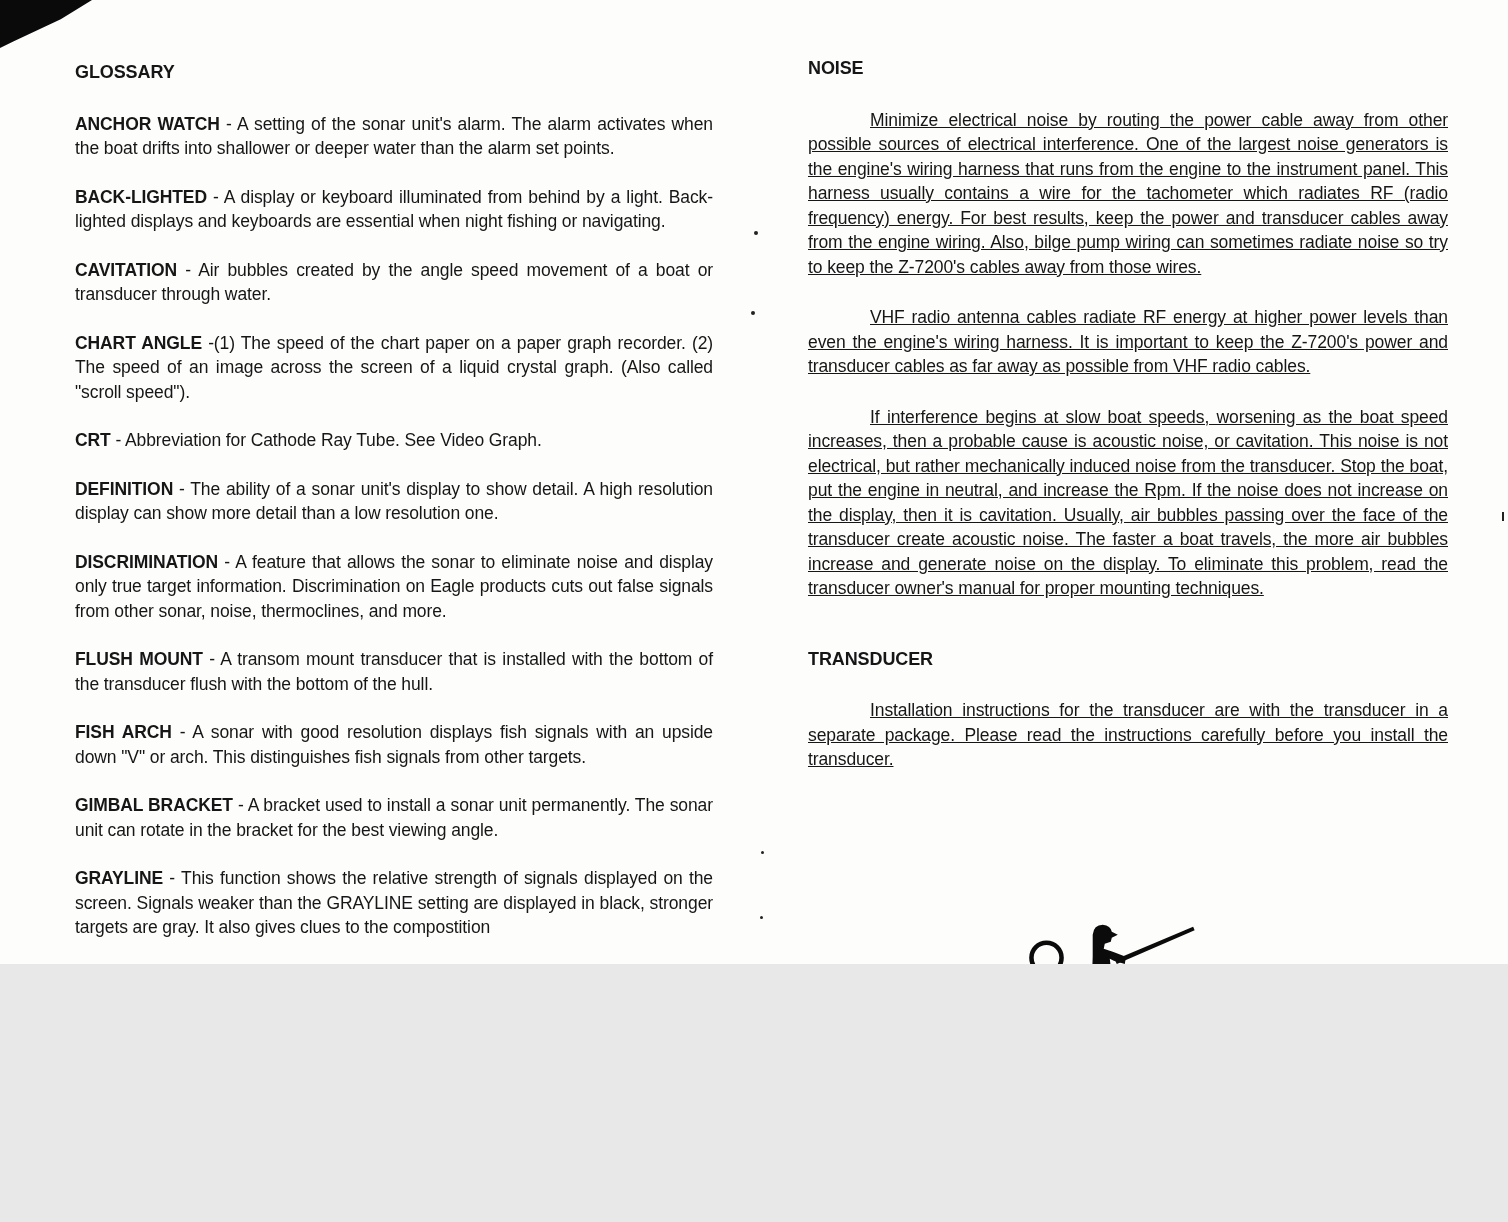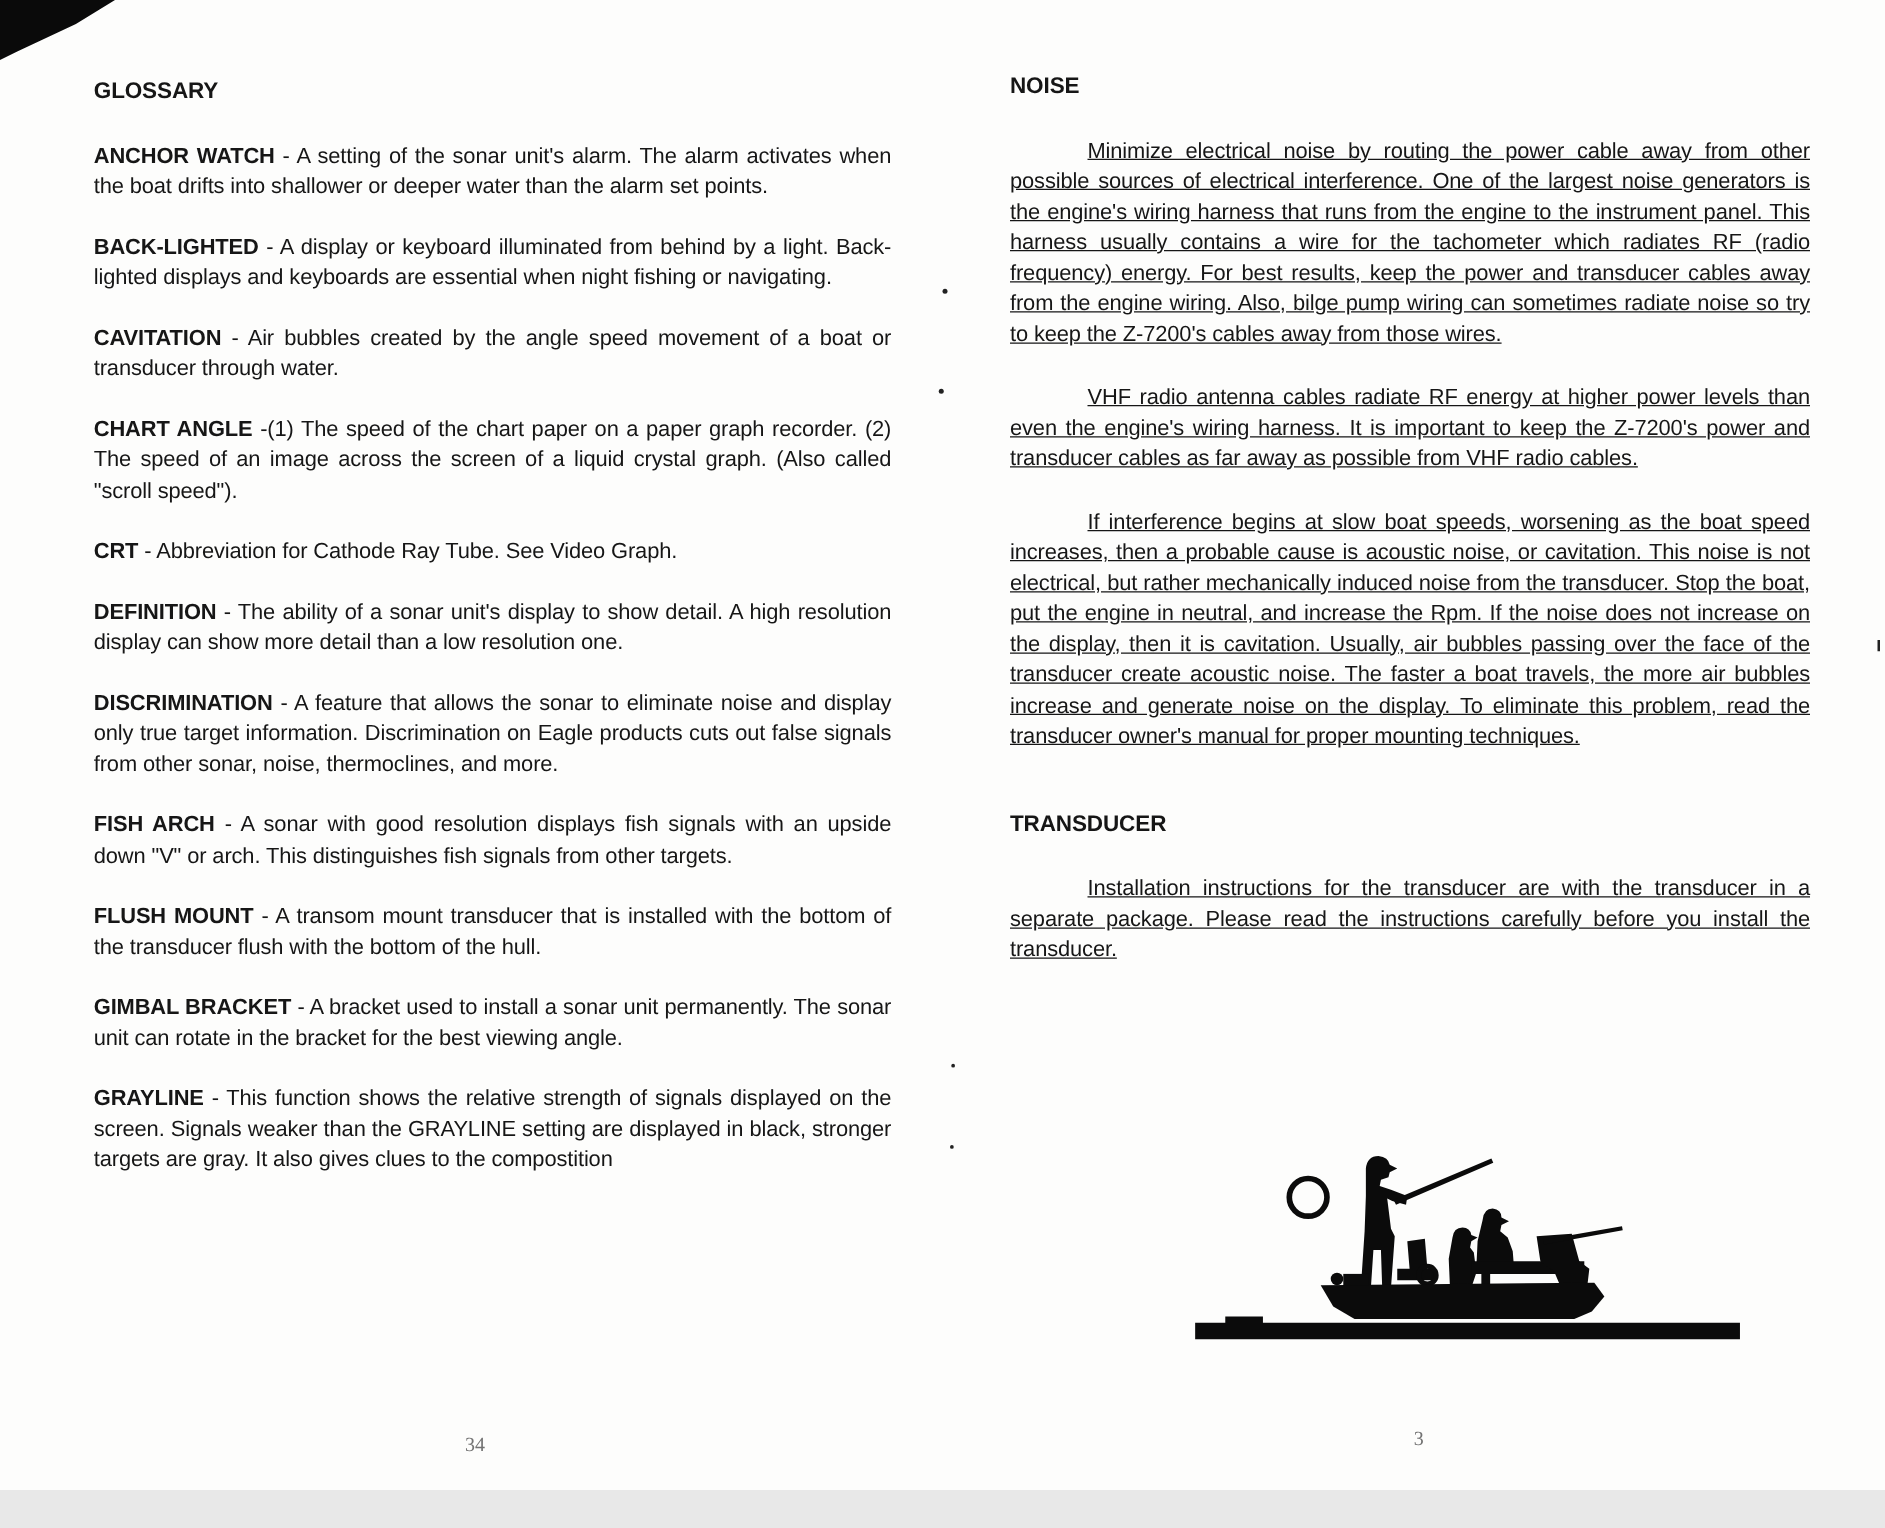--- a/index.html
+++ b/index.html
@@ -1,19 +1,19 @@
 <!DOCTYPE html>
 <html><head>
 <meta charset="utf-8">
 <style>
   html,body{margin:0;padding:0;}
   body{background:#e8e8e8;}
   #page{
     position:relative;
-    width:1508px;height:1192px;
+    width:1508px;height:964px;
     background:#fdfdfc;
     overflow:hidden;
     font-family:"Liberation Sans", sans-serif;
     color:#161616;
   }
   .col{position:absolute;text-align:justify;font-size:17.5px;line-height:24.5px;letter-spacing:-0.1px;}
   #left-col{left:75px;top:60px;width:638px;}
   #right-col{left:808px;top:56px;width:640px;}
   .heading{font-weight:bold;font-size:18px;margin:0 0 27px 0;text-align:left;}
   .entry{margin:0 0 24px 0;}
@@ -45,22 +45,22 @@
   <div id="left-col" class="col">
     <p class="heading">GLOSSARY</p>
 
     <div class="entry"><span class="term">ANCHOR WATCH</span> <span>- A setting of the sonar unit's alarm. The alarm activates when the boat drifts into shallower or deeper water than the alarm set points.</span></div>
     <div class="entry"><span class="term">BACK-LIGHTED</span> <span>- A display or keyboard illuminated from behind by a light. Back-lighted displays and keyboards are essential when night fishing or navigating.</span></div>
     <div class="entry"><span class="term">CAVITATION</span> <span>- Air bubbles created by the angle speed movement of a boat or transducer through water.</span></div>
     <div class="entry"><span class="term">CHART ANGLE</span> <span>-(1) The speed of the chart paper on a paper graph recorder. (2) The speed of an image across the screen of a liquid crystal graph. (Also called "scroll speed").</span></div>
     <div class="entry"><span class="term">CRT</span> <span>- Abbreviation for Cathode Ray Tube. See Video Graph.</span></div>
     <div class="entry"><span class="term">DEFINITION</span> <span>- The ability of a sonar unit's display to show detail. A high resolution display can show more detail than a low resolution one.</span></div>
     <div class="entry"><span class="term">DISCRIMINATION</span> <span>- A feature that allows the sonar to eliminate noise and display only true target information. Discrimination on Eagle products cuts out false signals from other sonar, noise, thermoclines, and more.</span></div>
+    <div class="entry"><span class="term">FLUSH MOUNT</span> <span>- A transom mount transducer that is installed with the bottom of the transducer flush with the bottom of the hull.</span></div>
     <div class="entry"><span class="term">FISH ARCH</span> <span>- A sonar with good resolution displays fish signals with an upside down "V" or arch. This distinguishes fish signals from other targets.</span></div>
-    <div class="entry"><span class="term">FLUSH MOUNT</span> <span>- A transom mount transducer that is installed with the bottom of the transducer flush with the bottom of the hull.</span></div>
     <div class="entry"><span class="term">GIMBAL BRACKET</span> <span>- A bracket used to install a sonar unit permanently. The sonar unit can rotate in the bracket for the best viewing angle.</span></div>
     <div class="entry"><span class="term">GRAYLINE</span> <span>- This function shows the relative strength of signals displayed on the screen.  Signals weaker than the GRAYLINE setting are displayed in black, stronger targets are gray.  It also gives clues to the compostition</span></div>
   </div>
 
   <div id="right-col" class="col">
     <p class="heading">NOISE</p>
     <p class="para">Minimize electrical noise by routing the power cable away from other possible sources of electrical interference.  One of the largest noise generators is the engine's wiring harness that runs from the engine to the instrument panel.  This harness usually contains a wire for the tachometer which radiates RF (radio frequency) energy.   For best results, keep the power and transducer cables away from the engine wiring.  Also, bilge pump wiring can sometimes radiate noise so try to keep the Z-7200's cables away from those wires.</p>
     <p class="para">VHF radio antenna cables radiate RF energy at higher power levels than even the engine's wiring harness.  It is important to keep the Z-7200's power and transducer cables as far away as possible from VHF radio cables.</p>
     <p class="para">If interference begins at slow boat speeds, worsening as the boat speed increases, then a probable cause is acoustic noise, or cavitation. This noise is not electrical,  but rather mechanically induced noise from the transducer.  Stop the boat, put the engine in neutral, and increase the Rpm.  If the noise does not increase on the display, then it is cavitation. Usually, air bubbles passing over the face of the transducer create acoustic noise. The faster a boat travels, the more air bubbles increase and generate noise on the display.  To eliminate this problem, read the transducer owner's manual for proper mounting techniques.</p>
     <p class="heading subheading-gap">TRANSDUCER</p>

